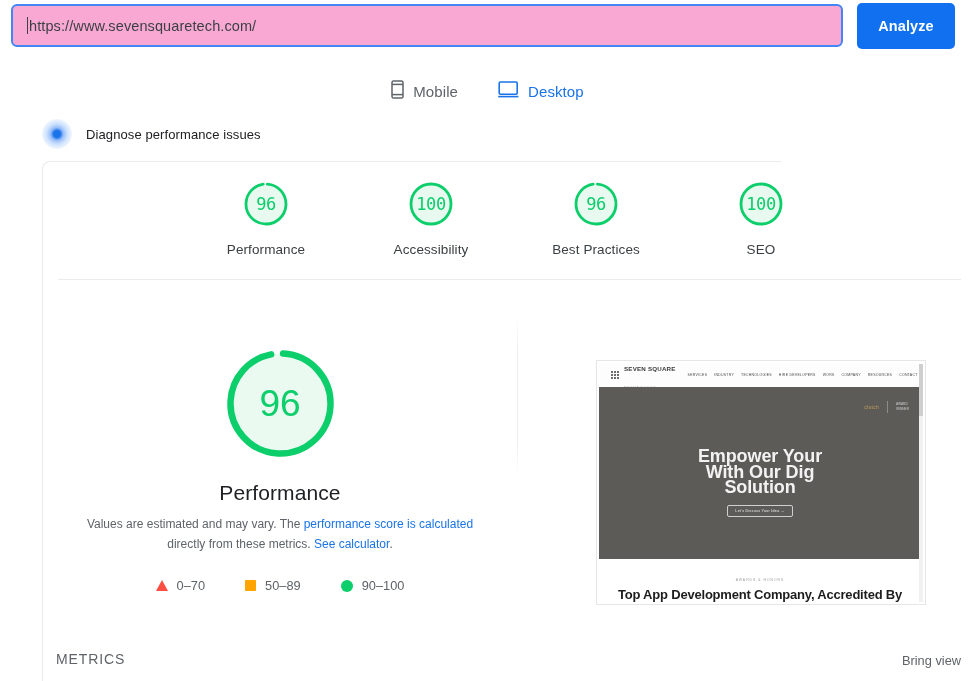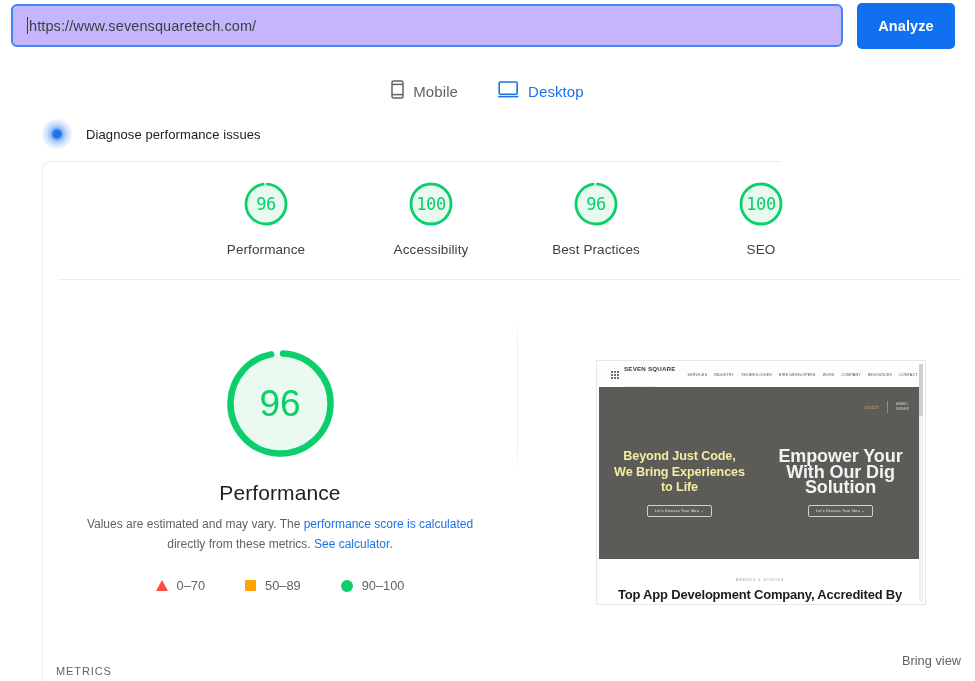--- a/index.html
+++ b/index.html
@@ -27,21 +27,21 @@
   }
   .url-field {
     position: absolute;
     left: 11px;
     top: 4px;
     width: 832px;
     height: 43px;
     box-sizing: border-box;
     border: 2px solid #4285f4;
     border-radius: 6px;
-    background: #c4b5fd;
+    background: #f9a8d4;
     display: flex;
     align-items: center;
     padding: 0 14px;
   }
   .url-caret {
     width: 1px;
     height: 17px;
     background: #3c4043;
     margin-right: 1px;
   }
@@ -465,22 +465,22 @@
   .metrics-row {
     position: absolute;
     left: 0;
     top: 481px;
     width: 933px;
     height: 39px;
   }
   .metrics-label {
     position: absolute;
     left: 13px;
-    top: 22px;
-    font-size: 11px;
+    top: 8px;
+    font-size: 14px;
     color: #5f6368;
     letter-spacing: 0.9px;
   }
   .expand-view {
     position: absolute;
     right: 15px;
     top: 10px;
     font-size: 12.8px;
     color: #5f6368;
     cursor: pointer;
@@ -637,28 +637,20 @@
             <span class="badge-clutch">clutch</span>
             <span class="badge-sep"></span>
             <span class="badge-award">
               <span>AWARD</span><br>
               <span>WINNER</span>
             </span>
           </div>
 
           <div class="hero-cols">
             <div class="hero-col">
-              <div class="hero-h-y">
-                <span>Beyond Just Code,</span><br>
-                <span>We Bring Experiences</span><br>
-                <span>to Life</span>
-              </div>
-              <div class="hero-btn">Let's Discuss Your Idea  →</div>
-            </div>
-            <div class="hero-col">
               <div class="hero-h-w">
                 <span>Empower Your</span><br>
                 <span>With Our Dig</span><br>
                 <span>Solution</span>
               </div>
               <div class="hero-btn">Let's Discuss Your Idea  →</div>
             </div>
           </div>
         </div>
 

